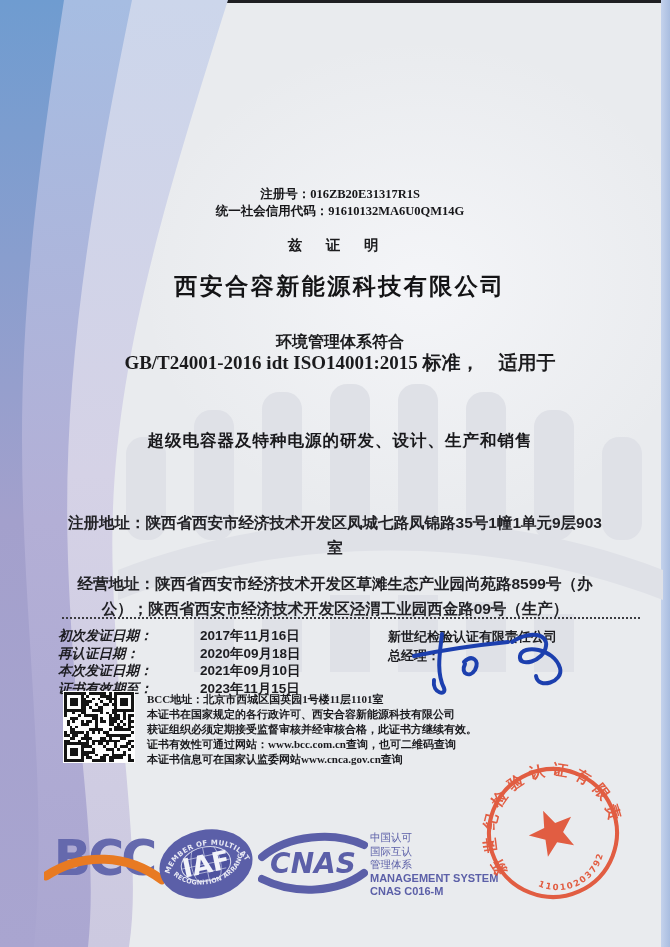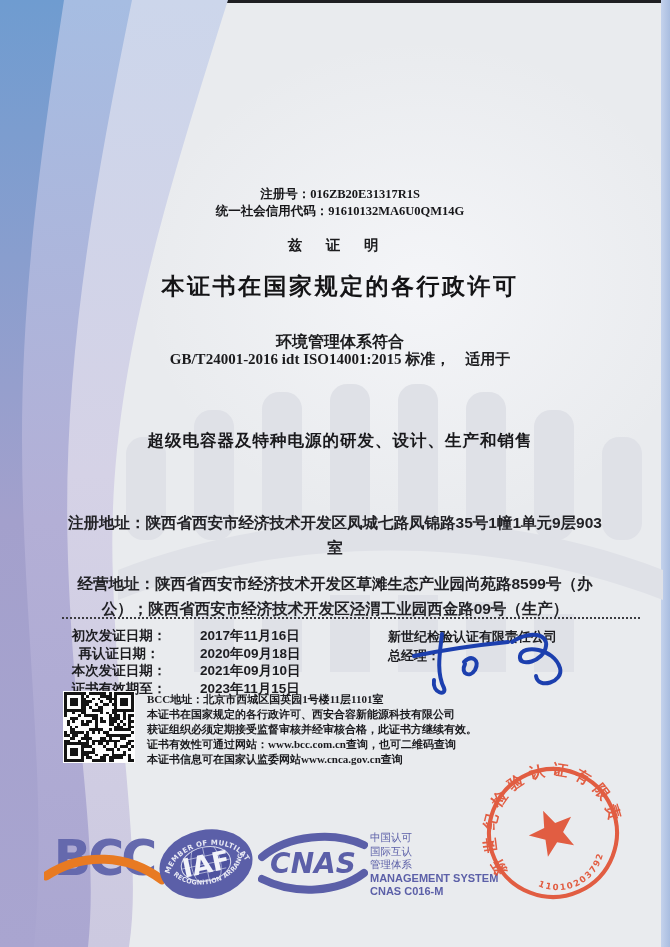--- a/index.html
+++ b/index.html
@@ -13,28 +13,28 @@
   .abs{position:absolute;}
   .serif{font-family:"Liberation Serif", serif;}
   .ctr{text-align:center;}
   .top-edge{top:0;left:0;width:100%;height:3px;background:#1f1f22;}
   .right-edge{top:0;right:0;width:9px;height:100%;background:linear-gradient(to right,#c4d2ec,#a9bde0);}
   .title{top:114px;left:70px;width:540px;font-size:40px;font-weight:600;letter-spacing:8px;color:#161618;}
   .regblock{top:186px;left:70px;width:540px;font-size:12.5px;font-weight:bold;line-height:17px;color:#17171a;}
   .certify{top:236px;left:68px;width:540px;font-size:14.5px;font-weight:bold;letter-spacing:10px;}
   .company{top:271px;left:70px;width:540px;font-size:23px;font-weight:600;letter-spacing:2.5px;color:#141416;}
   .system{top:332px;left:70px;width:540px;font-size:16px;font-weight:bold;}
-  .standard{top:350px;left:70px;width:540px;font-size:15px;font-weight:600;}
+  .standard{top:350px;left:70px;width:540px;font-size:19px;font-weight:600;}
   .scope{top:430px;left:70px;width:540px;font-size:16.5px;font-weight:600;letter-spacing:1px;color:#19191c;}
   .addr{top:499px;left:52px;width:566px;font-size:15.5px;font-weight:bold;line-height:24.5px;color:#222226;}
   .addr p{margin:12px;}
   .dotted{top:617px;left:62px;width:578px;border-top:2px dotted #3c3c40;height:0;}
   .dates{top:627px;left:58px;width:260px;font-size:13.5px;font-weight:bold;line-height:17.6px;color:#1c1c20;}
   .dates .row{display:flex;}
-  .dates .lbl{flex:0 0 122px;text-align:center;}
+  .dates .lbl{flex:0 0 122px;text-align:left;font-style:italic;}
   .dates .val{margin-left:20px;}
   .issuer{top:627px;left:388px;width:240px;font-size:13px;font-weight:bold;line-height:19px;color:#1c1c20;}
   .sig{left:408px;top:626px;}
   .qr{left:63px;top:691px;width:72px;height:72px;background:#fdfdfd;display:grid;grid-template-columns:repeat(25,1fr);grid-template-rows:repeat(25,1fr);padding:1px;box-sizing:border-box;}
   .qr i{display:block;}
   .qr i.d{background:#141414;}
   .fineprint{left:147px;top:692px;width:340px;font-size:11px;font-weight:bold;line-height:15px;color:#1b1b1f;}
   .fineprint div{white-space:nowrap;}
   .bcc-logo{left:50px;top:828px;width:108px;height:78px;}
   .bcc-letters{position:absolute;left:0;top:2px;width:108px;text-align:center;font-size:49px;font-weight:900;letter-spacing:-3px;color:#6569ad;font-family:"DejaVu Sans",sans-serif;}
@@ -97,21 +97,21 @@
   </svg>
 
 
   <div class="abs regblock serif ctr">
     <div><span>注册号：</span><span>016ZB20E31317R1S</span></div>
     <div><span>统一社会信用代码：</span><span>91610132MA6U0QM14G</span></div>
   </div>
 
   <div class="abs certify serif ctr">兹 证 明</div>
 
-  <div class="abs company serif ctr">本证书在国家规定的各行政许可</div>
+  <div class="abs company serif ctr">西安合容新能源科技有限公司</div>
 
   <div class="abs system serif ctr">环境管理体系符合</div>
   <div class="abs standard serif ctr">GB/T24001-2016 idt ISO14001:2015 标准，　适用于</div>
 
   <div class="abs scope serif ctr">超级电容器及特种电源的研发、设计、生产和销售</div>
 
   <div class="abs addr ctr">
     <p><span>注册地址：</span><span>陕西省西安市经济技术开发区凤城七路凤锦路35号1幢1单元9层903室</span></p>
     <p><span>经营地址：</span><span>陕西省西安市经济技术开发区草滩生态产业园尚苑路8599号（办公）；陕西省西安市经济技术开发区泾渭工业园西金路09号（生产）</span></p>
   </div>

